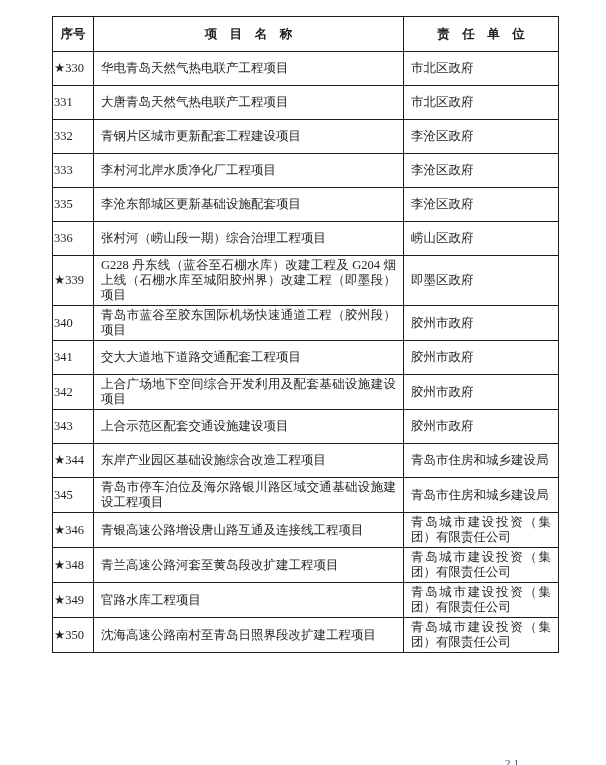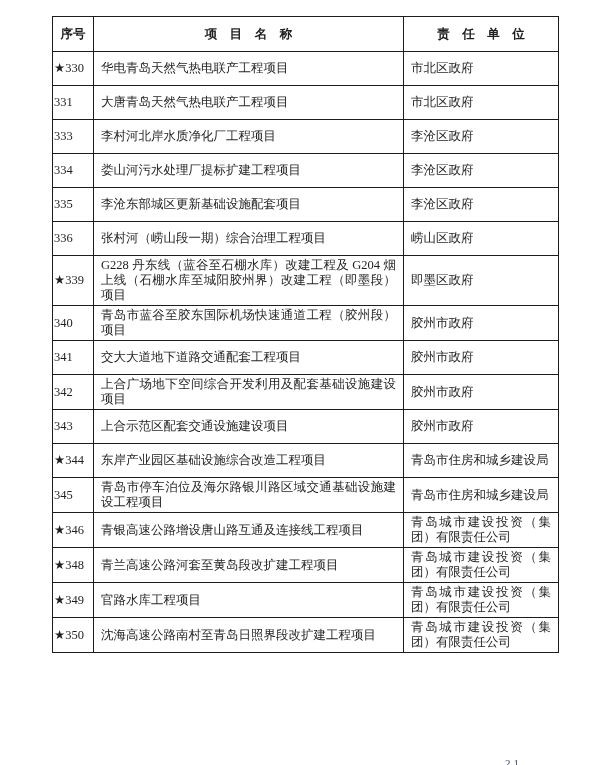--- a/index.html
+++ b/index.html
@@ -87,27 +87,27 @@
           <td class="idx">★330</td>
           <td class="name">华电青岛天然气热电联产工程项目</td>
           <td class="unit">市北区政府</td>
         </tr>
         <tr>
           <td class="idx">331</td>
           <td class="name">大唐青岛天然气热电联产工程项目</td>
           <td class="unit">市北区政府</td>
         </tr>
         <tr>
-          <td class="idx">333</td>
-          <td class="name">李村河北岸水质净化厂工程项目</td>
+          <td class="idx">332</td>
+          <td class="name">青钢片区城市更新配套工程建设项目</td>
           <td class="unit">李沧区政府</td>
         </tr>
         <tr>
-          <td class="idx">334</td>
-          <td class="name">娄山河污水处理厂提标扩建工程项目</td>
+          <td class="idx">333</td>
+          <td class="name">李村河北岸水质净化厂工程项目</td>
           <td class="unit">李沧区政府</td>
         </tr>
         <tr>
           <td class="idx">335</td>
           <td class="name">李沧东部城区更新基础设施配套项目</td>
           <td class="unit">李沧区政府</td>
         </tr>
         <tr>
           <td class="idx">336</td>
           <td class="name">张村河（崂山段一期）综合治理工程项目</td>

